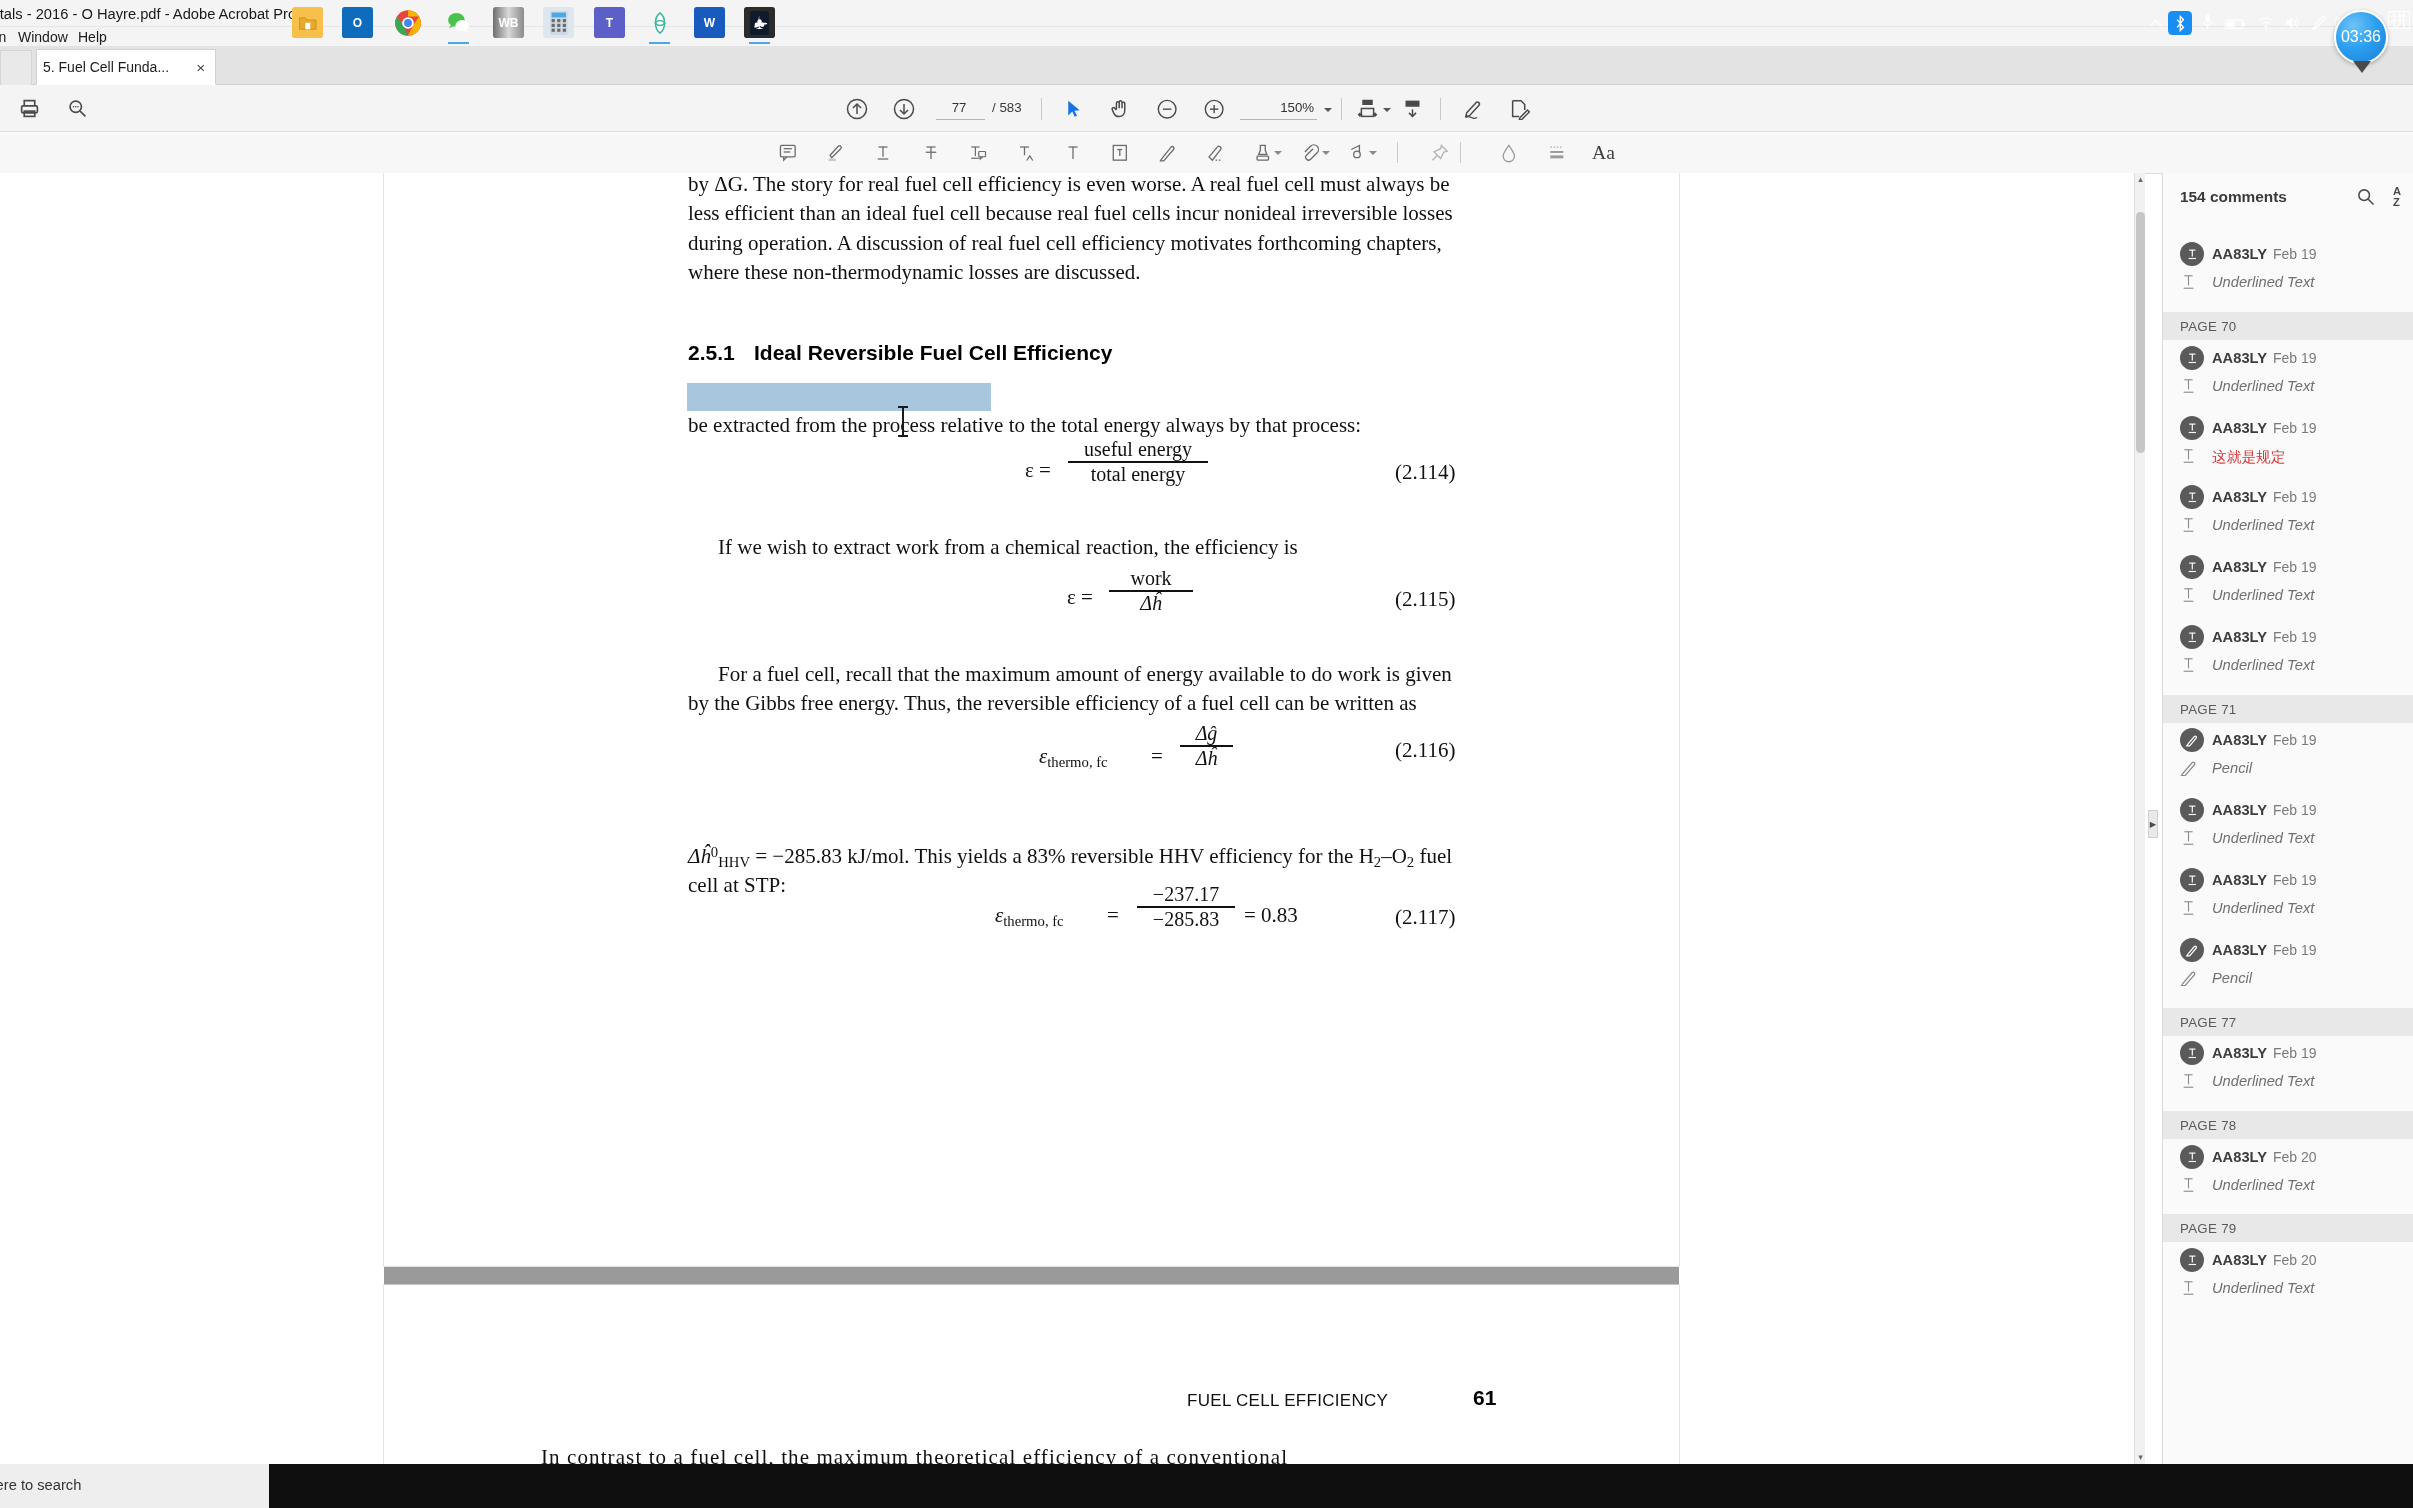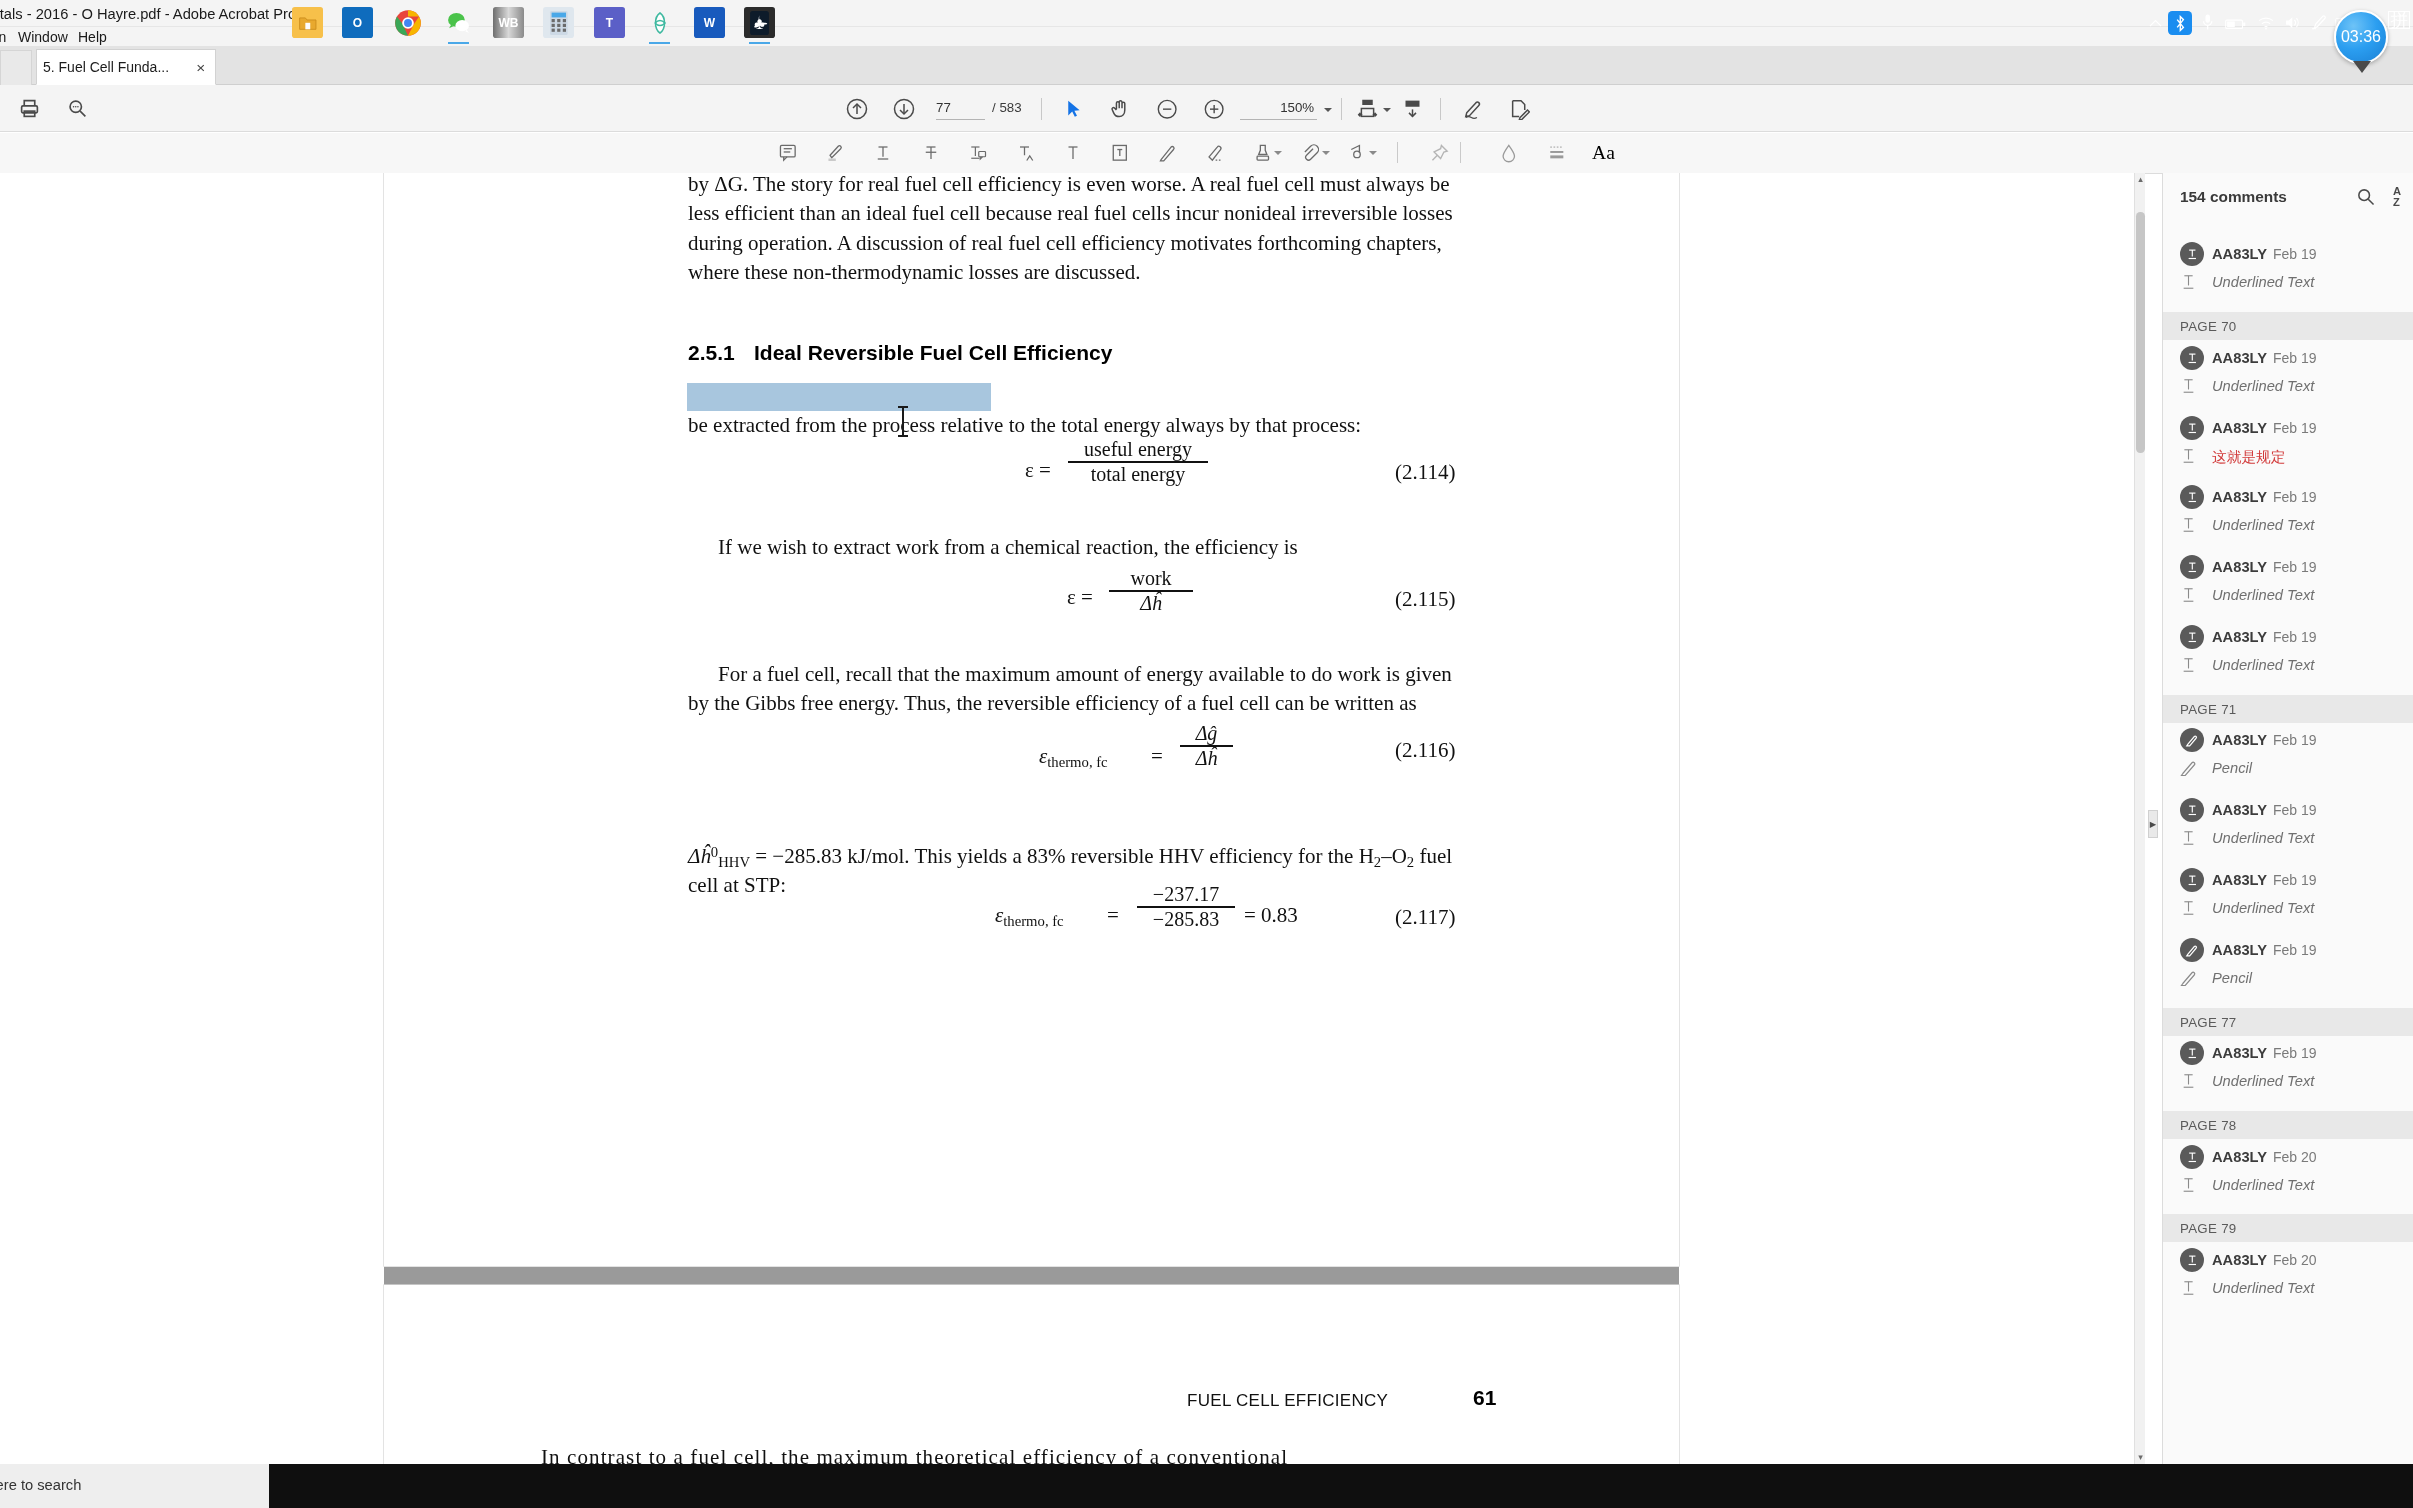--- a/index.html
+++ b/index.html
@@ -59,21 +59,21 @@
   .tb-icon {
     position: absolute; top: 9.8px; width: 28px; height: 28px;
     display: flex; align-items: center; justify-content: center; cursor: pointer;
   }
   .tb-sep {
     position: absolute; top: 12.6px; width: 0.7px; height: 22.3px; background: #c8c8c8;
   }
   .page-field {
     position: absolute; top: 15.4px; width: 49px; height: 19.6px;
     border-bottom: 0.7px solid #b4b4b4;
-    font-size: 13.3px; color: #333; text-align: left; padding-right: 2.8px;
+    font-size: 13.3px; color: #333; text-align: center; padding-right: 2.8px;
   }
   .page-total {
     position: absolute; top: 15.4px; font-size: 13.3px; color: #3a3a3a; white-space: nowrap;
   }
   .zoom-field {
     position: absolute; top: 15.4px; width: 77px; height: 19.6px;
     border-bottom: 0.7px solid #b4b4b4; font-size: 13.3px; color: #333;
     text-align: right; padding-right: 2.8px;
   }
   .caret-down {
@@ -507,21 +507,21 @@
         <path d="M12 3 C7 10 5 13 5 16 a7 7 0 0 0 14 0 c0 -3 -2 -6 -7 -13 Z"></path>
       </svg>
     </div>
     <div class="cb-icon" style="left:1542px">
       <svg width="19.6" height="19.6" viewBox="0 0 24 24" fill="none" stroke="#9a9a9a">
         <line x1="4" y1="5" x2="20" y2="5" stroke-width="1.2" stroke-dasharray="2 2"></line>
         <line x1="4" y1="11" x2="20" y2="11" stroke-width="2.4"></line>
         <line x1="4" y1="17" x2="20" y2="17" stroke-width="3.6"></line>
       </svg>
     </div>
-    <div class="cb-icon" style="left:1589px; font-family:'Liberation Serif',serif; font-size:19.6px; color:#000000">Aa</div>
+    <div class="cb-icon" style="left:1589px; font-family:'Liberation Serif',serif; font-size:19.6px; color:#404040">Aa</div>
   </div>
 
   <div class="docarea">
     <div class="page-gap"></div>
 
     <div class="page page1">
 
       <div class="ptxt" style="left:304px; top:47px">less efficient than an ideal fuel cell because real fuel cells incur nonideal irreversible losses</div>
       <div class="ptxt" style="left:304px; top:18px">by ΔG. The story for real fuel cell efficiency is even worse. A real fuel cell must always be</div>
       <div class="ptxt" style="left:304px; top:77px">during operation. A discussion of real fuel cell efficiency motivates forthcoming chapters,</div>

